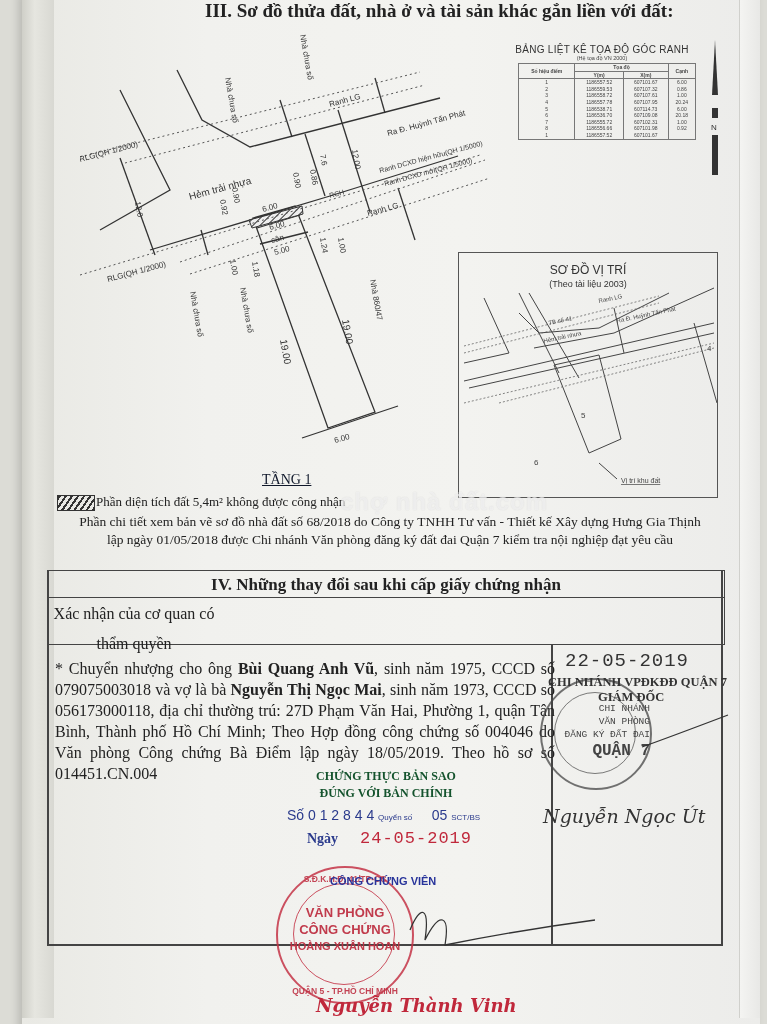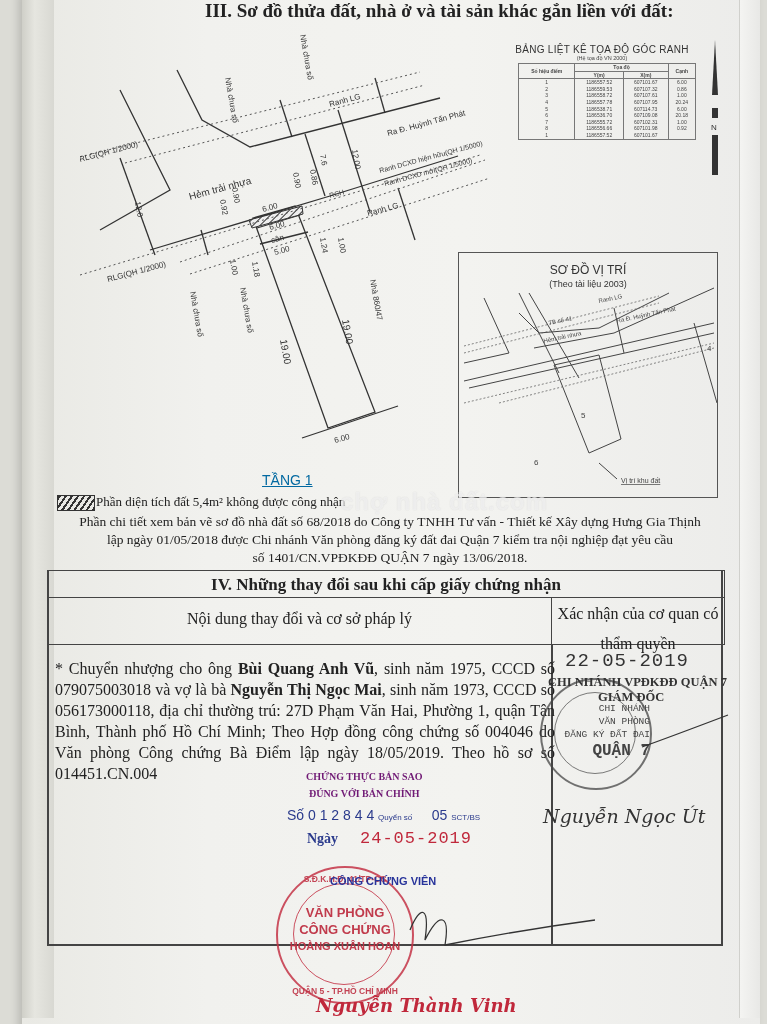--- a/index.html
+++ b/index.html
@@ -43,21 +43,21 @@
 
   
   .plot-svg { left: 80px; top: 30px; width: 420px; height: 440px; }
   .plot-svg text { font-family: "Liberation Sans", sans-serif; fill: #333; }
 
   
   .loc-box { left: 458px; top: 252px; width: 258px; height: 244px; border: 1.5px solid #555; }
   .loc-title { position: absolute; left: 0; right: 0; top: 10px; text-align: center; font-family: "Liberation Sans", sans-serif; font-size: 12px; color: #333; }
   .loc-sub { position: absolute; left: 0; right: 0; top: 26px; text-align: center; font-family: "Liberation Sans", sans-serif; font-size: 9px; color: #333; }
 
-  .floor-label { left: 262px; top: 472px; font-family: Liberation Sans, sans-serif; font-size: 14px; text-decoration: underline; color: #0369a1; }
+  .floor-label { left: 262px; top: 472px; font-family: Liberation Serif, serif; font-size: 14px; text-decoration: underline; color: #0f172a; }
 
   .legend-swatch {
     left: 57px; top: 495px; width: 36px; height: 14px; border: 1px solid #333;
     background: repeating-linear-gradient(-55deg, #333 0 2px, #e8e8e4 2px 5px);
   }
   .legend-text { left: 96px; top: 494px; font-size: 13px; white-space: nowrap; }
   .detail-text { left: 55px; top: 513px; width: 670px; font-size: 13.5px; text-align: center; line-height: 18px; }
 
   .watermark { left: 340px; top: 488px; font-family: "Liberation Sans", sans-serif; font-size: 24px; color: rgba(255,255,255,0.6); font-weight: bold; white-space: nowrap; letter-spacing: 1px; text-shadow: 0 0 1px rgba(180,180,180,0.5); }
 
@@ -77,21 +77,21 @@
   .office-line { left: 548px; top: 675px; font-size: 12.5px; font-weight: bold; color: #333; white-space: nowrap; }
   .director { left: 598px; top: 690px; font-size: 12.5px; font-weight: bold; color: #333; }
 
   .stamp-dkdd { left: 540px; top: 678px; width: 108px; height: 108px; border-radius: 50%; border: 2px solid rgba(70,70,70,0.75); }
   .stamp-dkdd .inner { position: absolute; left: 12px; top: 12px; width: 80px; height: 80px; border-radius: 50%; border: 1.5px solid rgba(70,70,70,0.7); }
   .stamp-dkdd .lines { position: absolute; left: 0; right: 0; top: 22px; text-align: right; font-family: Liberation Mono, monospace; font-size: 9.5px; line-height: 13px; color: #444; }
   .stamp-dkdd .big { font-size: 16px; font-weight: bold; line-height: 20px; }
 
   .sig-ut { left: 543px; top: 805px; font-family: "DejaVu Serif", serif; font-style: italic; font-size: 19px; color: #333; }
 
-  .certify { left: 306px; top: 768px; font-size: 10px; font-weight: bold; color: #701a75; line-height: 17px; text-align: center; }
+  .certify { left: 316px; top: 768px; font-size: 12px; font-weight: bold; color: #14532d; line-height: 17px; text-align: center; }
   .serial { left: 287px; top: 807px; font-family: "Liberation Sans", sans-serif; font-size: 14px; color: #2a3a8c; white-space: nowrap; }
   .serial .small { font-size: 8px; }
   .ngay { left: 307px; top: 831px; font-size: 14px; font-weight: bold; color: #2a3a8c; }
   .ngay-date { left: 360px; top: 829px; font-family: "Liberation Mono", monospace; font-size: 17px; color: #c0283b; letter-spacing: 1px; }
 
   .cong-chung-vien { left: 330px; top: 875px; font-family: "Liberation Sans", sans-serif; font-size: 11px; font-weight: bold; color: #27339a; }
 
   .notary-stamp { left: 276px; top: 866px; width: 134px; height: 134px; border-radius: 50%; border: 2.5px solid rgba(196,52,70,0.85); }
   .notary-stamp .inner { position: absolute; left: 15px; top: 15px; width: 100px; height: 100px; border-radius: 50%; border: 1.5px solid rgba(196,52,70,0.85); }
   .notary-stamp .lines { position: absolute; left: 0; right: 0; top: 36px; text-align: center; font-family: "Liberation Sans", sans-serif; font-weight: bold; color: rgba(190,48,66,0.95); font-size: 13px; line-height: 17px; }
@@ -306,27 +306,25 @@
 </div>
 
 <div class="abs floor-label">TẦNG 1</div>
 
 <div class="abs legend-swatch"></div>
 <div class="abs legend-text">Phần diện tích đất 5,4m² không được công nhận</div>
 <div class="abs watermark">chợ nhà đất.com</div>
 <div class="abs detail-text">
   <div>Phần chi tiết xem bản vẽ sơ đồ nhà đất số 68/2018 do Công ty TNHH Tư vấn - Thiết kế Xây dựng Hưng Gia Thịnh</div>
   <div>lập ngày 01/05/2018 được Chi nhánh Văn phòng đăng ký đất đai Quận 7 kiểm tra nội nghiệp đạt yêu cầu</div>
-  <div>số 1401/CN.VPĐKĐĐ QUẬN 7 ngày 13/06/2018.</div>
 </div>
 
 <div class="abs sec4">
   <div class="sec4-head">IV. Những thay đổi sau khi cấp giấy chứng nhận</div>
   <div class="sec4-cols">
-    <div class="sec4-col-left">Nội dung thay đổi và cơ sở pháp lý</div>
     <div class="sec4-col-right">Xác nhận của cơ quan có thẩm quyền</div>
   </div>
   <div class="sec4-body">
     <div class="sec4-body-divider"></div>
   </div>
 </div>
 <div class="abs" style="left:47px;top:570px;width:1.5px;height:376px;background:#444"></div>
 <div class="abs" style="left:721px;top:570px;width:1.5px;height:376px;background:#444"></div>
 <div class="abs bottom-line"></div>
 

